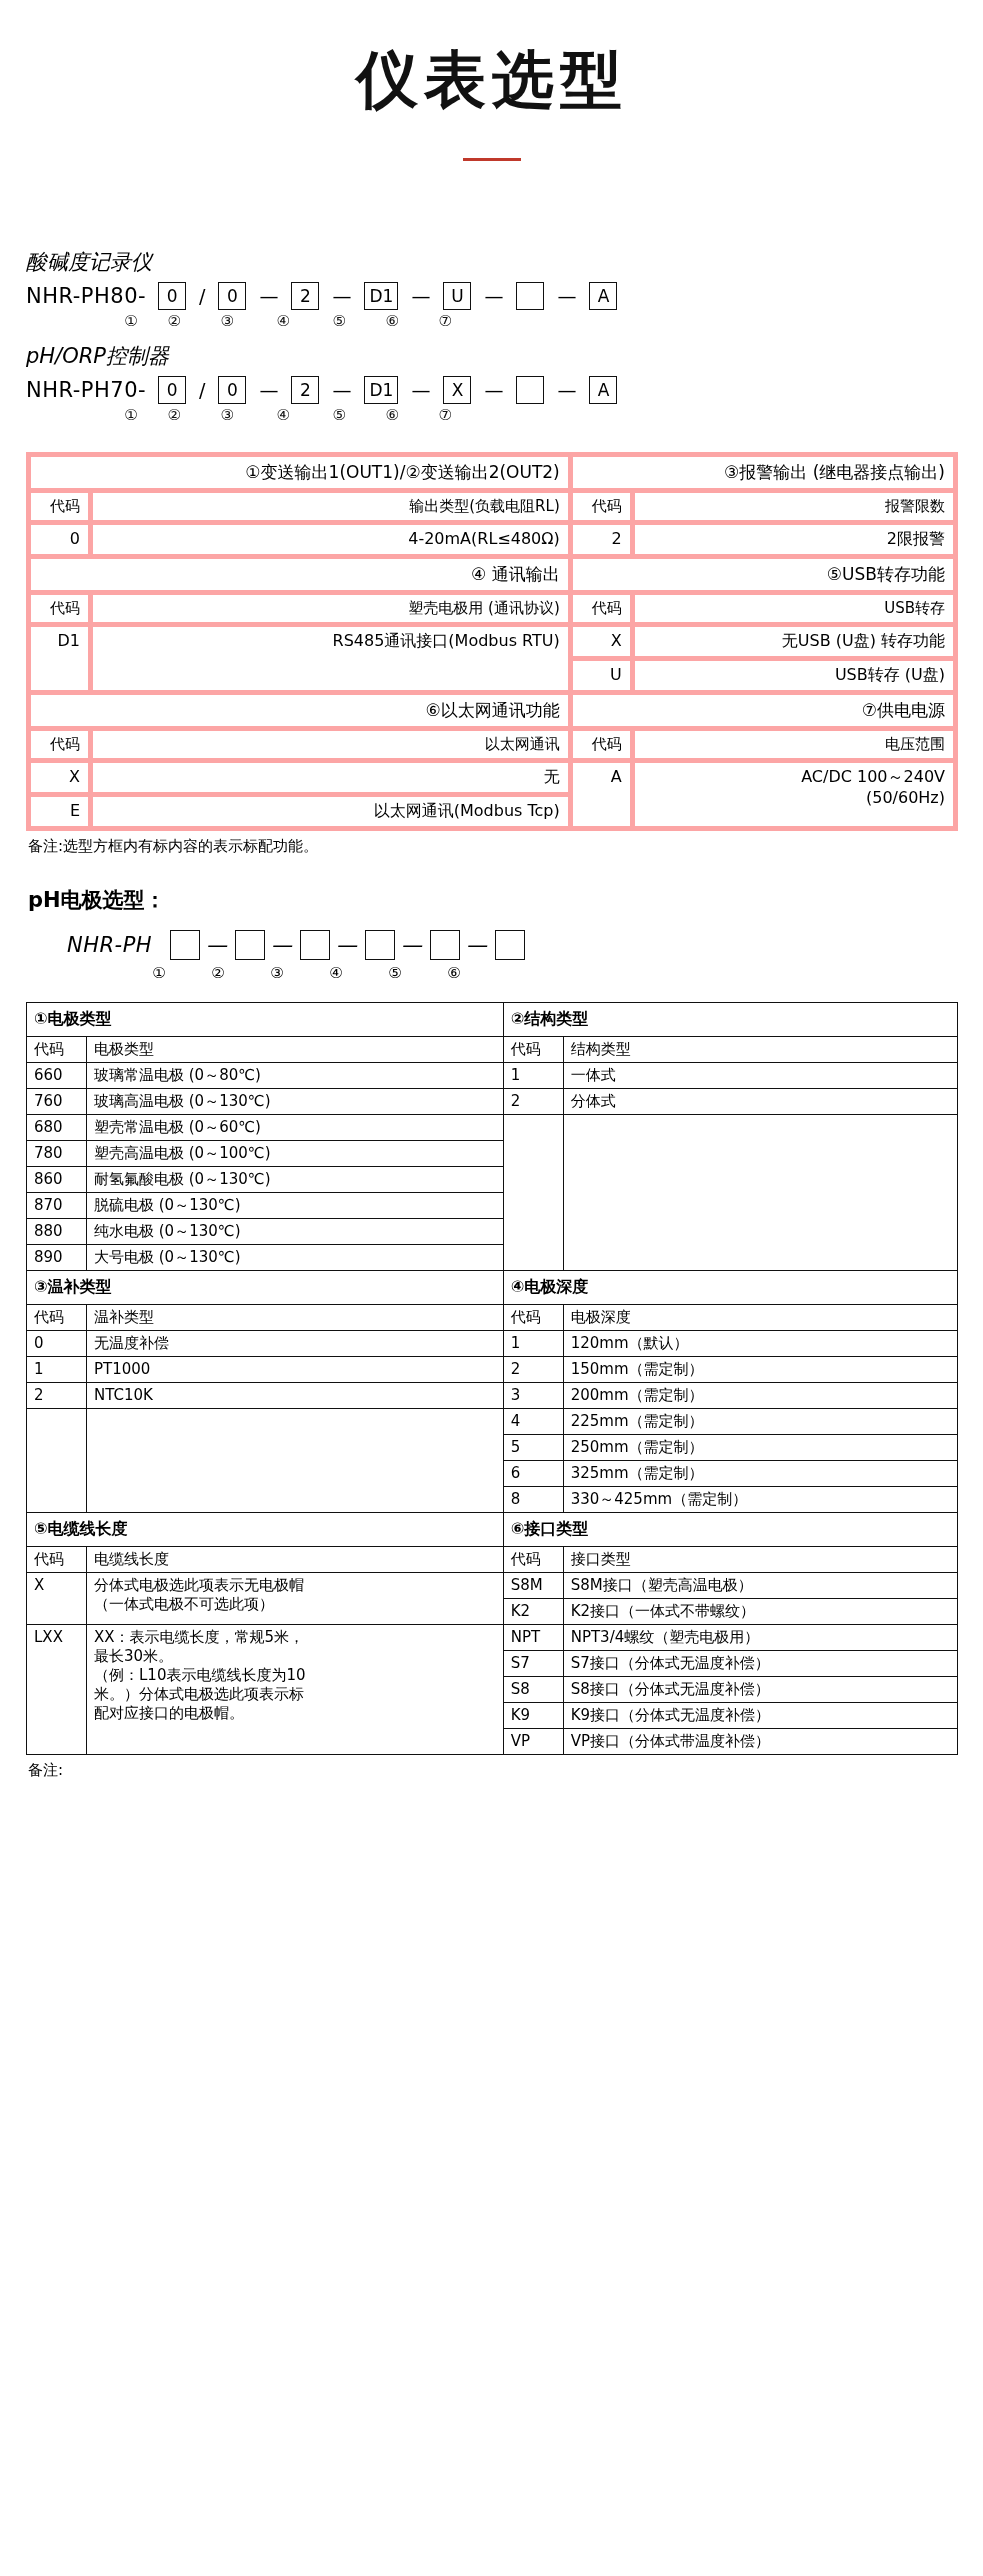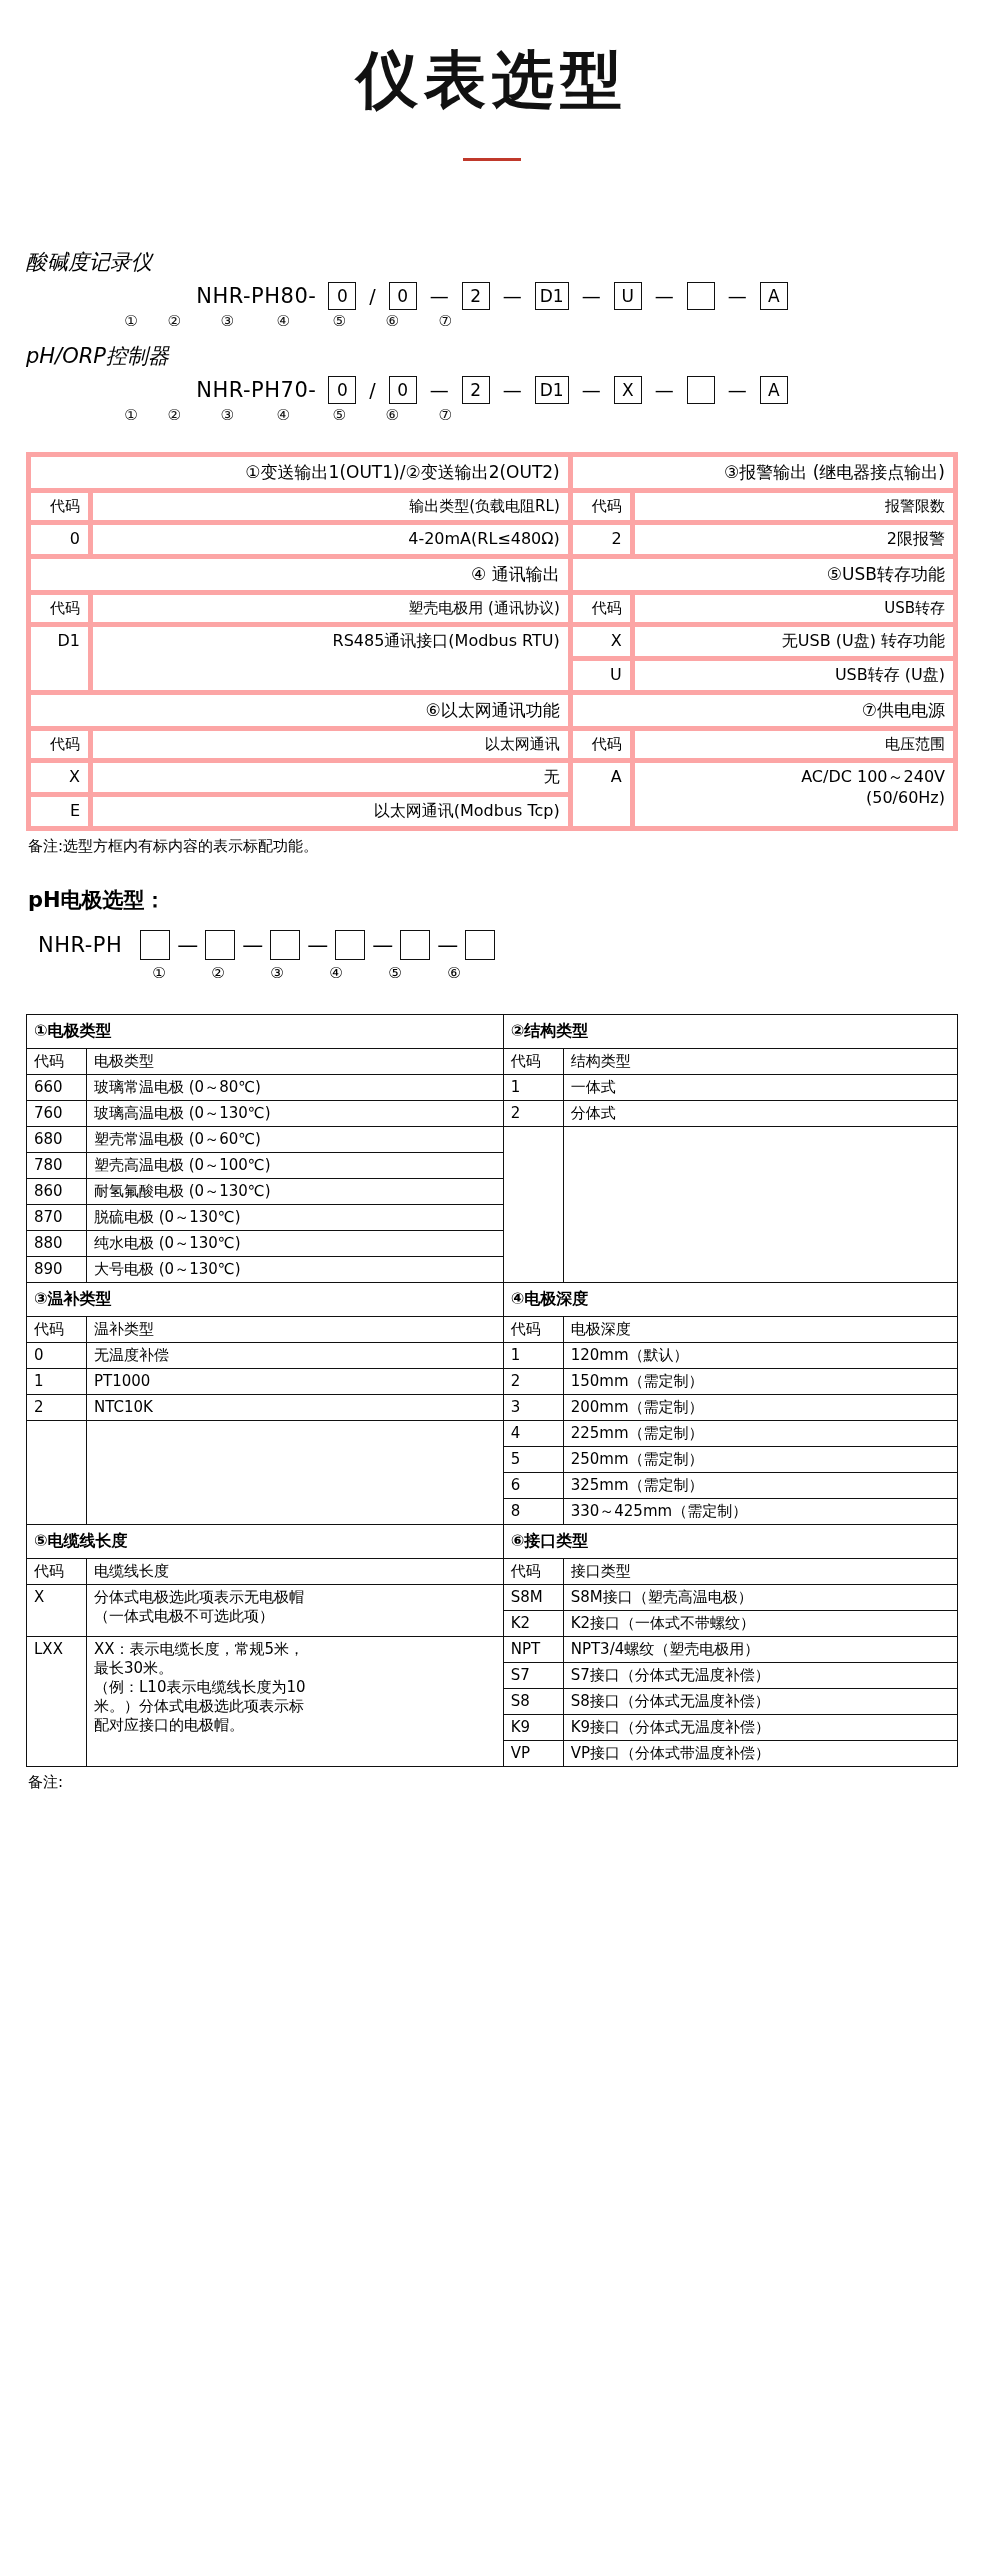--- a/index.html
+++ b/index.html
@@ -32,21 +32,20 @@
   .model-head {
     font-size: 21px;
     margin: 0 0 6px 0;
     font-weight: 500;
     font-style: italic;
   }
   .model-row {
     display:flex; align-items:center; gap:8px;
     font-size: 21px;
     margin-bottom: 2px;
-    justify-content: center;
   }
   .model-name { margin-right: 4px; white-space: nowrap; letter-spacing:0.5px;}
   .cell-box {
     width: 28px; height: 28px;
     border: 1.5px solid #111;
     display:flex; align-items:center; justify-content:center;
     font-size: 17px;
     line-height:1;
     background:#fff;
   }
@@ -89,33 +88,33 @@
   .sub-head { font-size:15px; }
   .note {
     font-size: 15px;
     margin: 6px 0 0 2px;
   }
 
   
   .elec-title {
     font-size: 21px; font-weight: 700; margin: 30px 0 16px 2px;
   }
-  .elec-model-row { display:flex; align-items:center; font-size:21px; margin-left: 12px;}
+  .elec-model-row { display:flex; align-items:center; font-size:21px; margin-left: 41px; font-style: italic;}
   .elec-model-row .cell-box { width: 30px; height:30px; }
   .elec-idx-row { display:flex; align-items:center; font-size:15px; margin-left: 24px; margin-top:4px;}
   .elec-idx { width: 30px; text-align:center; }
   .elec-idx-sep { padding:0 7px; visibility:hidden; }
   .dash { padding: 0 7px; }
 
   table.elec {
     width:100%;
     border-collapse: collapse;
     border:1.5px solid #111;
     font-size:15px;
-    margin-top: 32px;
+    margin-top: 20px;
   }
   table.elec td {
     border: 1px solid #111;
     padding: 3px 7px;
     vertical-align: top;
   }
   table.elec .grp { font-weight:700; font-size:16px; padding:6px 7px;}
   table.elec .c { width: 60px; white-space:nowrap; }
   .bottom-note { font-size:15px; margin: 6px 0 10px 2px;}
 </style>

